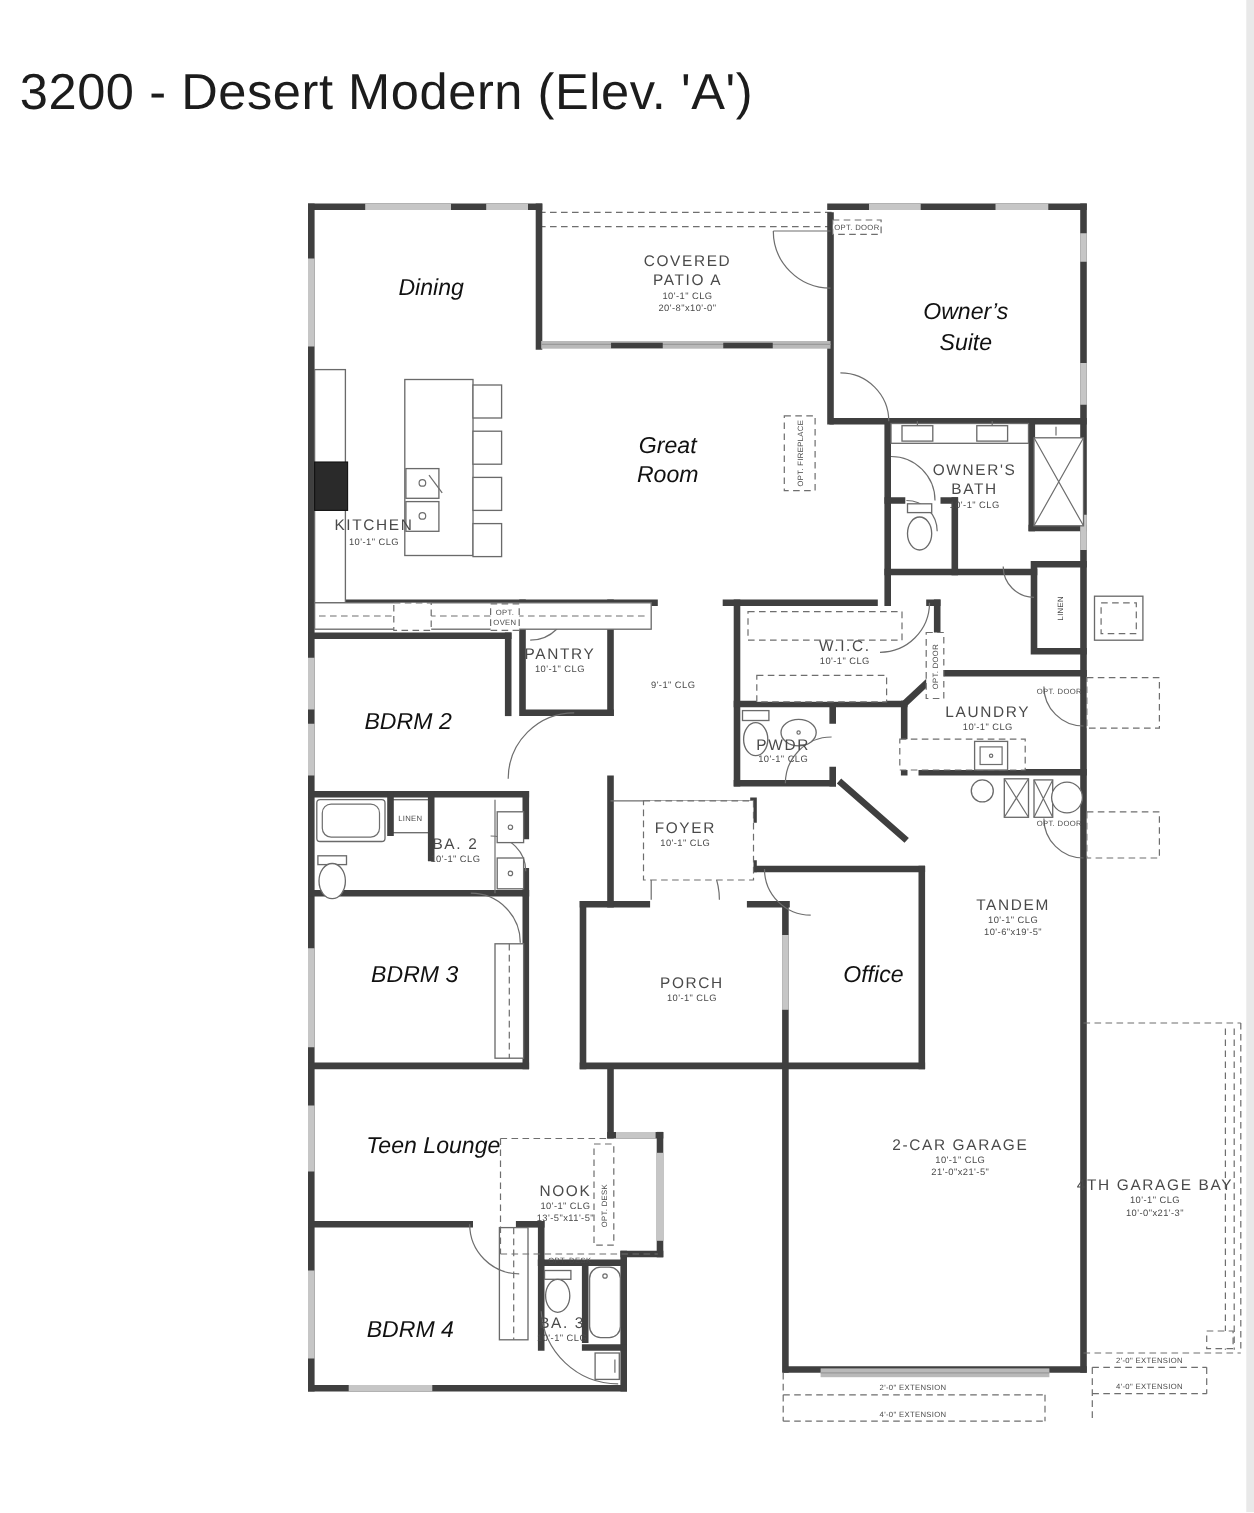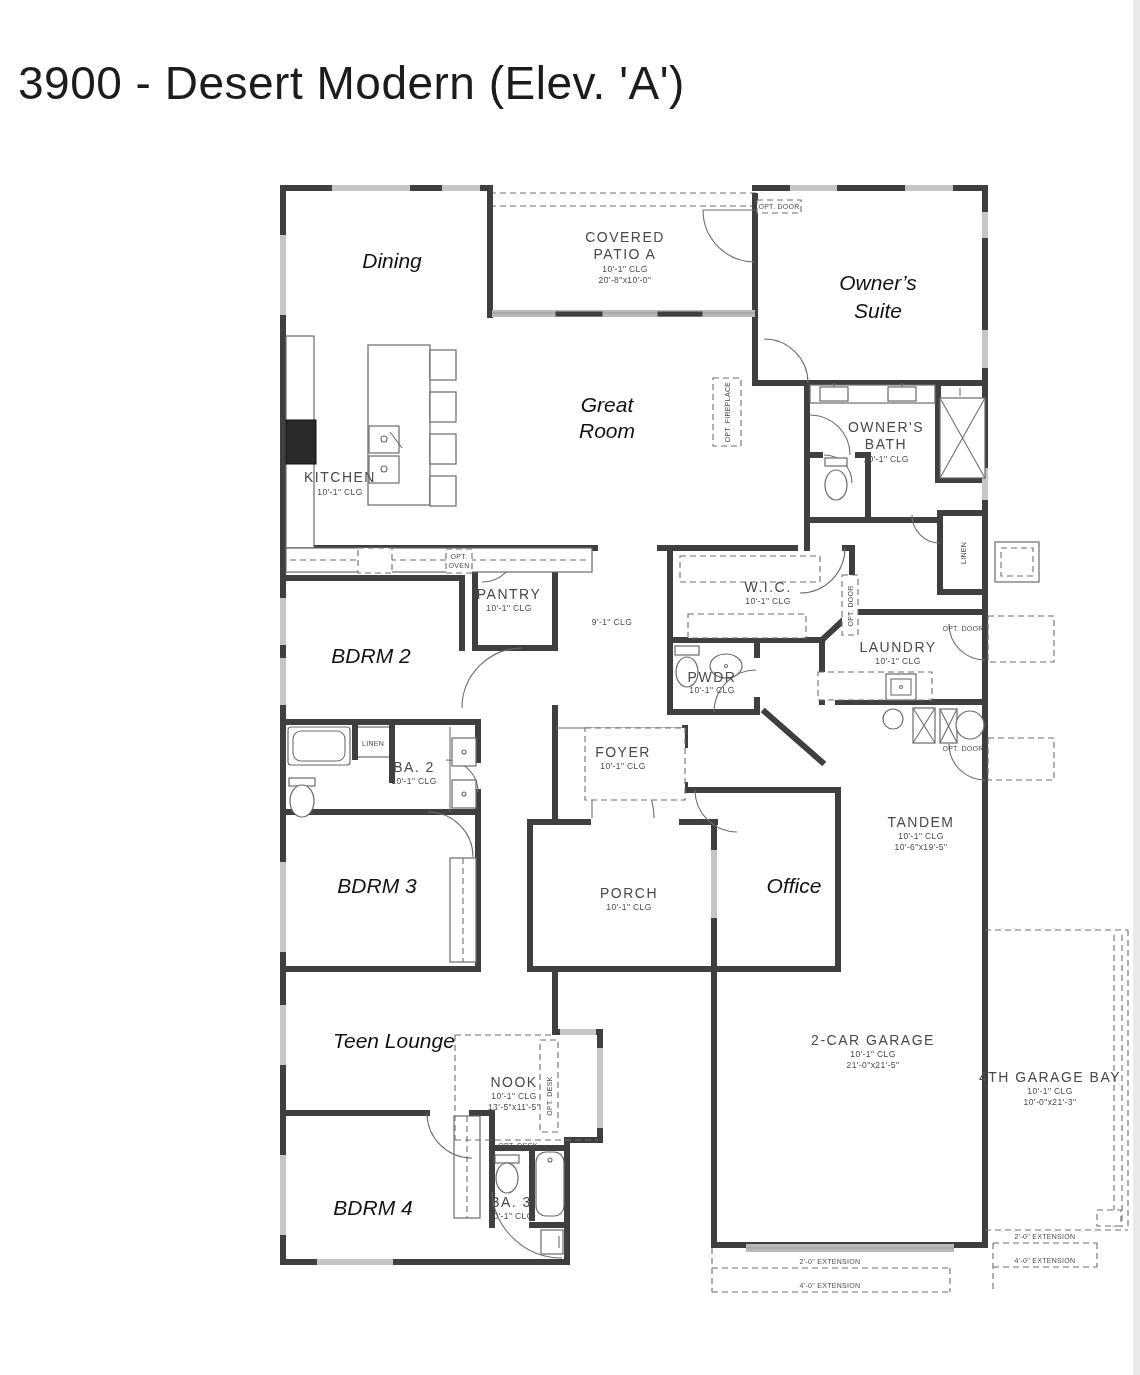--- a/index.html
+++ b/index.html
@@ -21,21 +21,21 @@
   text{fill:#4a4a4a;}
   .cad{font-family:"Liberation Sans",sans-serif;font-size:14px;letter-spacing:1.5px;text-anchor:middle;}
   .cadsm{font-family:"Liberation Sans",sans-serif;font-size:8.5px;letter-spacing:.4px;text-anchor:middle;}
   .cadxs{font-family:"Liberation Sans",sans-serif;font-size:7px;letter-spacing:.3px;text-anchor:middle;}
   .ann{font-family:"Liberation Sans",sans-serif;font-style:italic;font-size:21px;fill:#111;text-anchor:middle;}
 </style>
 </head>
 <body>
 
 <div class="page">
-  <div class="title">3900 - Desert Modern (Elev. 'A')</div>
+  <div class="title">3200 - Desert Modern (Elev. 'A')</div>
   <div class="edge"></div>
 
   <svg width="1140" height="1375" viewBox="0 0 1140 1375">
 
     <g>
       <path class="wall" d="M283,188 H490"></path>
       <path class="wall" d="M755,188 H985"></path>
       <path class="wall" d="M283,188 V1262"></path>
       <path class="wall" d="M985,188 V1245"></path>
       <path class="wall" d="M283,1262 H567"></path>

